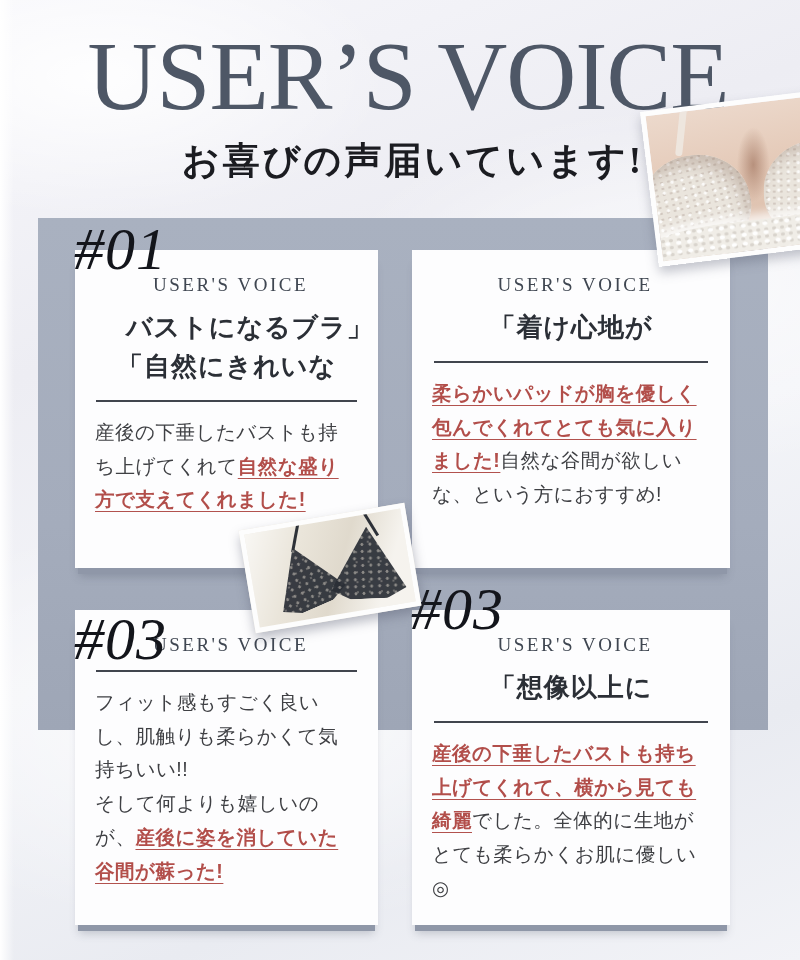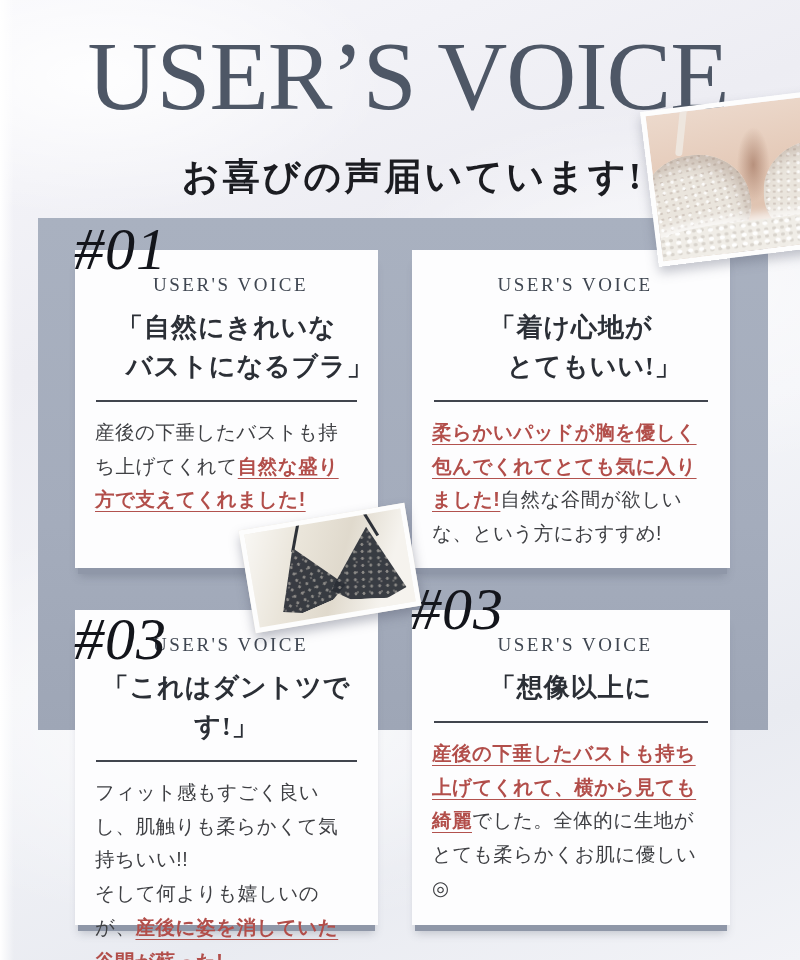--- a/index.html
+++ b/index.html
@@ -15,21 +15,21 @@
   .edge-light{position:absolute;left:0;top:0;bottom:0;width:14px;
     background:linear-gradient(90deg,#ffffff,rgba(255,255,255,0));}
   
   .main-heading{
     position:absolute; top:18px; left:0; width:100%; margin:8px;
     text-align:center; font-family:"Liberation Serif","DejaVu Serif",serif;
     font-weight:400; font-size:97px; line-height:1.05; letter-spacing:-1px;
     color:#4e5766; z-index:2;
   }
   .sub-heading{
-    position:absolute; top:152px; left:0; width:100%;
+    position:absolute; top:136px; left:0; width:100%;
     text-align:center; font-family:"Liberation Serif","DejaVu Serif",serif;
     font-size:37px; font-weight:600; letter-spacing:3px; color:#1b1c21;
     padding-left:26px; box-sizing:border-box; z-index:2;
   }
   
   .panel{
     position:absolute; left:38px; top:218px; width:730px; height:512px;
     background:linear-gradient(180deg,#a9b1c0 0%, #a4acbc 60%, #9ea6b6 100%);
     z-index:3;
   }
@@ -133,43 +133,39 @@
 
   <h1 class="main-heading">USER’S VOICE</h1>
   <div class="sub-heading">お喜びの声届いています!</div>
 
   <div class="panel">
 
     <div class="num num1">#01</div>
     <div class="card card1">
       <div class="card-header">USER'S VOICE</div>
       <div class="card-title">
+        <span class="line indent">バストになるブラ」</span>
         <span class="line">「自然にきれいな</span>
-        <span class="line indent">バストになるブラ」</span>
       </div>
       <div class="divider"></div>
       <p class="card-body"><span>産後の下垂したバストも持ち上げてくれて</span><span class="em">自然な盛り方で支えてくれました!</span></p>
     </div>
 
     <div class="card card2">
       <div class="card-header">USER'S VOICE</div>
       <div class="card-title">
         <span class="line">「着け心地が</span>
-        <span class="line indent">とてもいい!」</span>
       </div>
       <div class="divider"></div>
       <p class="card-body"><span class="em">柔らかいパッドが胸を優しく包んでくれてとても気に入りました!</span><span>自然な谷間が欲しいな、という方におすすめ!</span></p>
     </div>
 
     <div class="num num3">#03</div>
     <div class="card card3">
       <div class="card-header">USER'S VOICE</div>
-      <div class="card-title">
-        <span class="line">「これはダントツです!」</span>
-      </div>
       <div class="divider"></div>
       <p class="card-body"><span>フィット感もすごく良いし、肌触りも柔らかくて気持ちいい!!</span><br><span>そして何よりも嬉しいのが、</span><span class="em">産後に姿を消していた谷間が蘇った!</span></p>
     </div>
 
     <div class="num num4">#03</div>
     <div class="card card4">
       <div class="card-header">USER'S VOICE</div>
       <div class="card-title">
         <span class="line">「想像以上に</span>
       </div>

